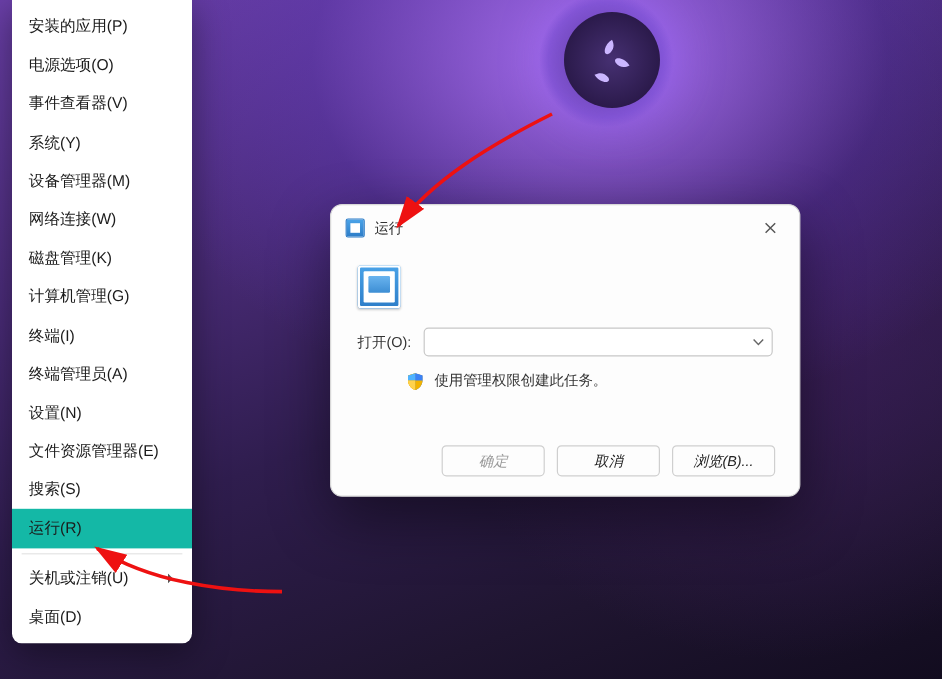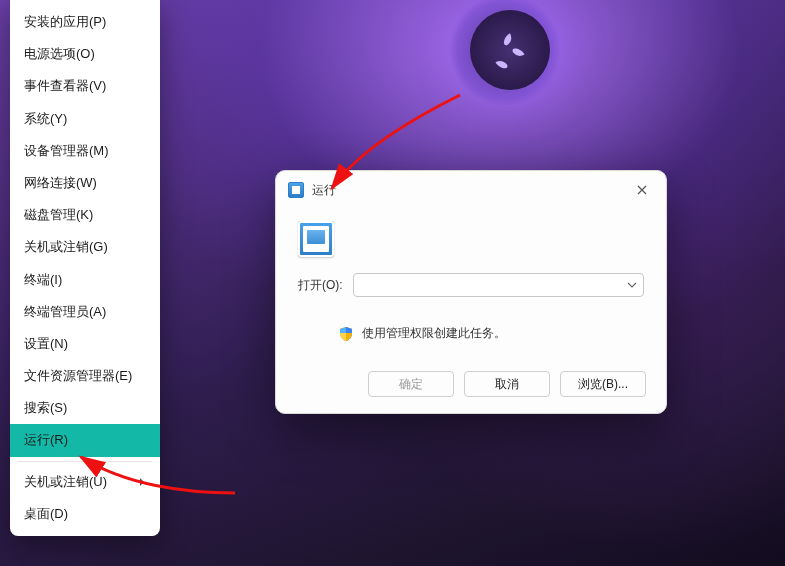--- a/index.html
+++ b/index.html
@@ -88,21 +88,21 @@
   .run-icon::before{
     content:""; position:absolute; inset:5px;
     background:#fff; border-radius:1px;
   }
   .run-icon::after{
     content:""; position:absolute; left:9px; top:9px; width:18px; height:14px;
     background: linear-gradient(#6ab4ef,#3d8ed4);
     border-radius:1px;
   }
   .dlg-desc { line-height:1.6; color:#222; }
-  .dlg-row2 { display:flex; align-items:center; gap:10px; margin-bottom:28px; }
+  .dlg-row2 { display:flex; align-items:center; gap:10px; margin-bottom:12px; }
   .dlg-row2 label { white-space:nowrap; }
   .combo {
     flex:1; height:24px;
     border:1px solid #c8c8c8; border-radius:4px;
     background:#fff;
     display:flex; align-items:center; justify-content:flex-end;
     padding:0 6px;
     color:#555;
   }
   .combo svg{ width:10px; height:10px; }
@@ -112,21 +112,21 @@
   }
   .dlg-buttons {
     display:flex; justify-content:flex-end; gap:10px;
     padding: 12px 20px 16px;
   }
   .btn {
     min-width:86px; height:26px;
     border:1px solid #cfcfcf; border-radius:4px;
     background:#fdfdfd;
     font-size:12px; color:#222;
-    display:flex; align-items:center; justify-content:center;
+    display:flex; align-items:center; justify-content:center;font-style:italic;
   }
   .btn.disabled { color:#9a9a9a; }
 
   
   .title-icon{
     width:16px; height:16px;
     background: linear-gradient(#4aa3e8,#2d7dc8);
     border:1px solid #2d7dc8;
     border-radius:2px;
     position:relative;
@@ -156,21 +156,21 @@
 </div>
 
 <div class="menu">
   <div class="menu-item"><span>安装的应用(P)</span></div>
   <div class="menu-item"><span>电源选项(O)</span></div>
   <div class="menu-item"><span>事件查看器(V)</span></div>
   <div class="menu-item"><span>系统(Y)</span></div>
   <div class="menu-item"><span>设备管理器(M)</span></div>
   <div class="menu-item"><span>网络连接(W)</span></div>
   <div class="menu-item"><span>磁盘管理(K)</span></div>
-  <div class="menu-item"><span>关机或注销(G)</span></div>
+  <div class="menu-item"><span>计算机管理(G)</span></div>
   <div class="menu-item"><span>终端(I)</span></div>
   <div class="menu-item"><span>终端管理员(A)</span></div>
   <div class="menu-item"><span>设置(N)</span></div>
   <div class="menu-item"><span>文件资源管理器(E)</span></div>
   <div class="menu-item"><span>搜索(S)</span></div>
   <div class="menu-item highlight"><span>运行(R)</span></div>
   <div class="menu-sep"></div>
   <div class="menu-item" style="display:flex;justify-content:space-between;align-items:center;">
     <span>关机或注销(U)</span>
     <svg width="8" height="8" viewBox="0 0 8 8">

